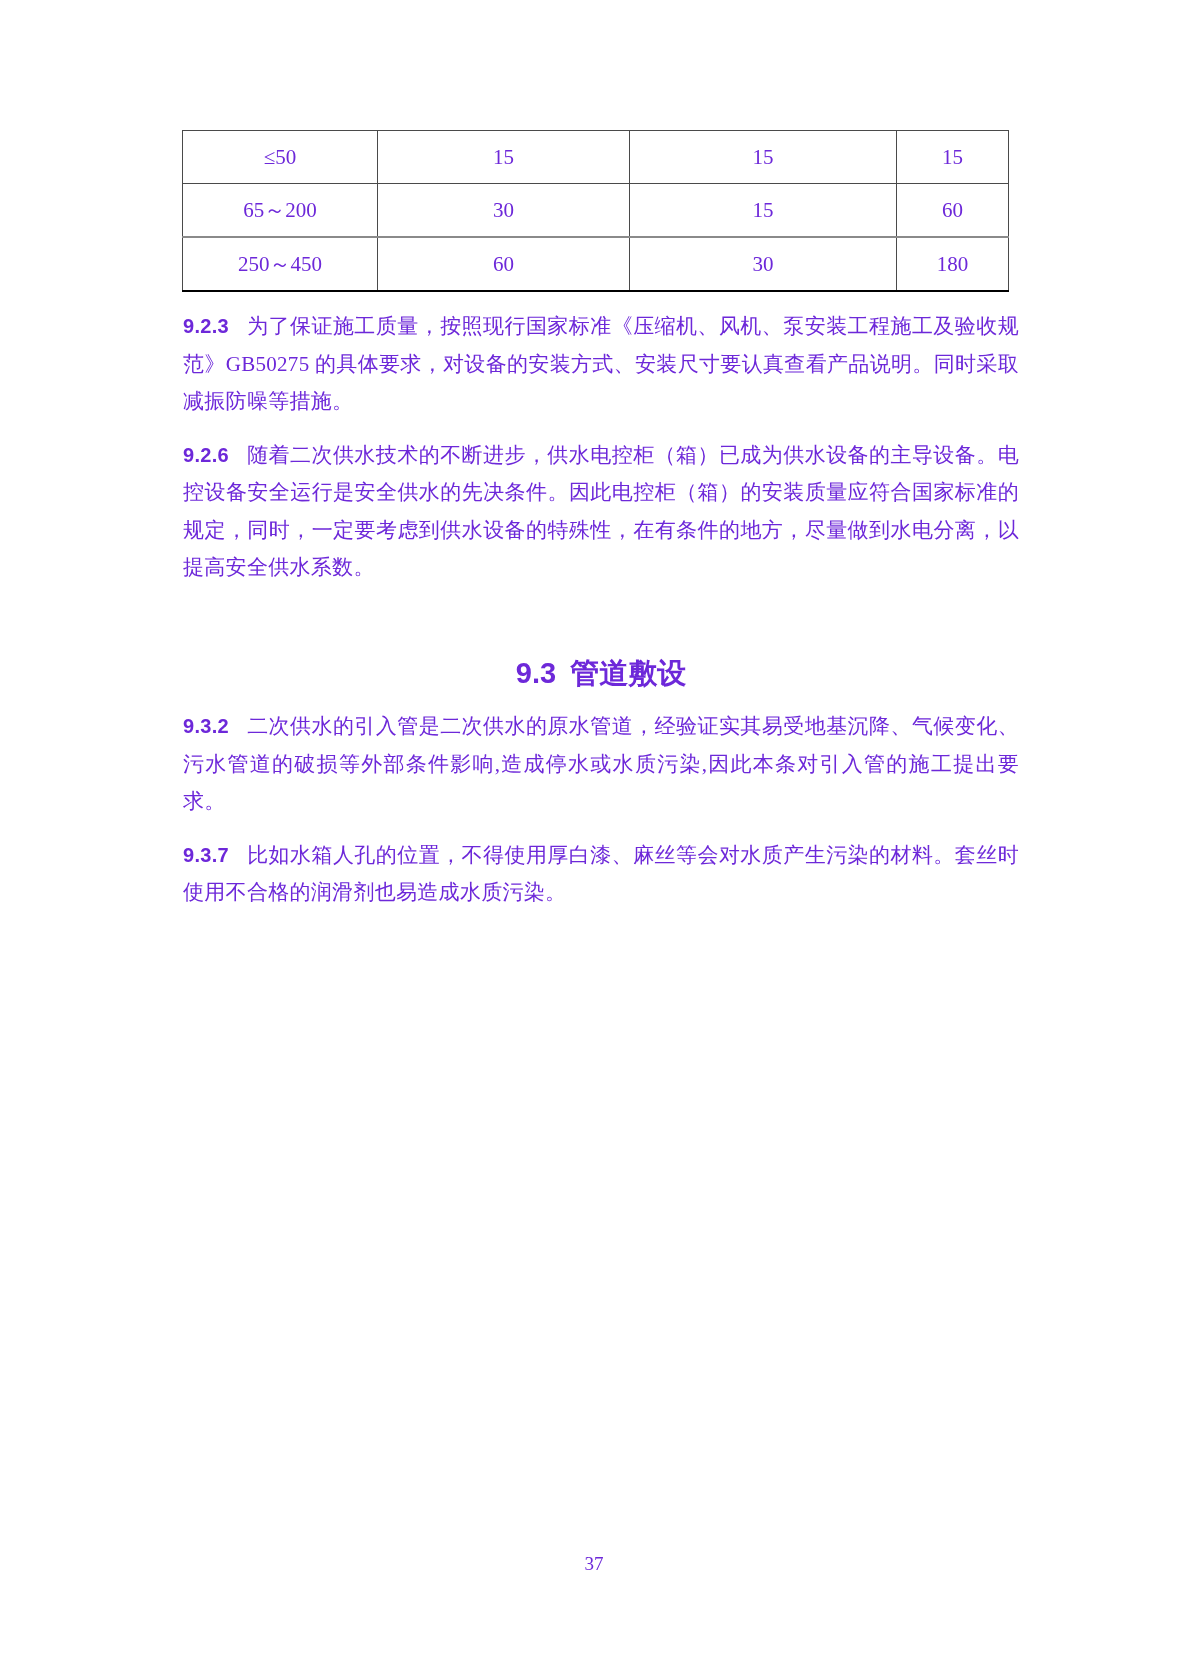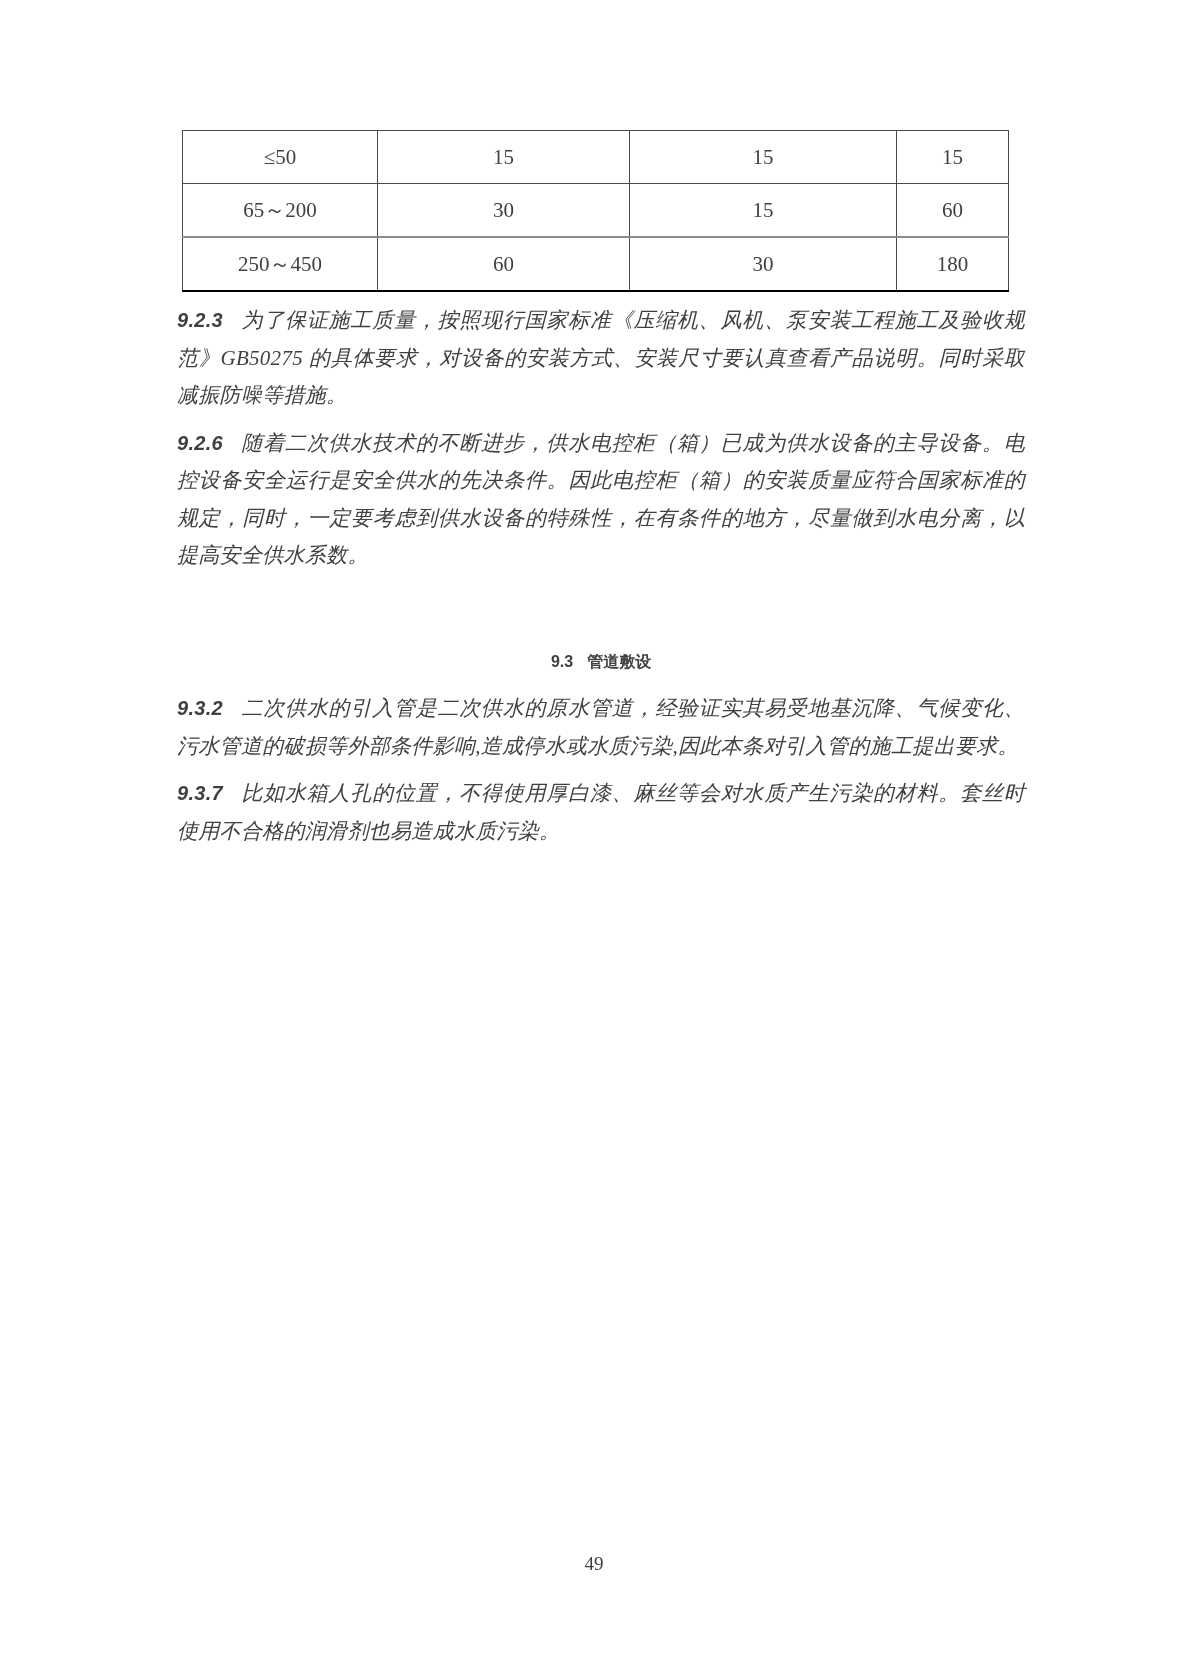--- a/index.html
+++ b/index.html
@@ -2,21 +2,21 @@
 <html><head>
 <meta charset="utf-8">
 <style>
   html,body { margin:0; padding:0; background:#e8e8e8; }
   .page {
     position:relative;
     width:1188px; height:1680px;
     margin:0 auto;
     background:#ffffff;
     font-family:"Liberation Serif","DejaVu Serif",serif;
-    color:#404040;
+    color:#6d28d9;
     overflow:hidden;
   }
   .content {
     position:absolute;
     left:167px; top:130px;
     width:868px;
   }
   table.cont-table {
     border-collapse:collapse;
     table-layout:fixed;
@@ -32,37 +32,36 @@
     font-size:21px;
     padding:0;
   }
   table.cont-table tr.thick-top td { border-top:2px solid #8a8a8a; }
   table.cont-table tr:last-child td { border-bottom:2px solid #000000; }
   .col-c1 { width:195px; }
   .col-c2 { width:252px; }
   .col-c3 { width:267px; }
   .col-c4 { width:112px; }
   p.clause {
-    margin:10px;
+    margin:16px;
     font-size:21px;
     line-height:37.5px;
     text-align:justify;
     letter-spacing:0.3px;
-    font-style:italic;
   }
   p.clause .num {
     font-weight:bold;
     font-family:"Liberation Sans","DejaVu Sans",sans-serif;
     font-size:20px;
     margin-right:18px;
   }
   h2.section-heading {
     margin:68px 0 0 0;
     text-align:center;
-    font-size:16px;
+    font-size:29px;
     line-height:37.5px;
     font-weight:bold;
     font-family:"Liberation Sans","DejaVu Sans",sans-serif;
   }
   h2.section-heading .h-num { margin-right:14px; }
   .footer {
     position:absolute;
     left:0; top:1553px;
     width:100%;
     text-align:center;
@@ -107,14 +106,14 @@
     <p class="clause"><span class="num">9.2.3</span><span>为了保证施工质量，按照现行国家标准《压缩机、风机、泵安装工程施工及验收规范》GB50275 的具体要求，对设备的安装方式、安装尺寸要认真查看产品说明。同时采取减振防噪等措施。</span></p>
     <p class="clause"><span class="num">9.2.6</span><span>随着二次供水技术的不断进步，供水电控柜（箱）已成为供水设备的主导设备。电控设备安全运行是安全供水的先决条件。因此电控柜（箱）的安装质量应符合国家标准的规定，同时，一定要考虑到供水设备的特殊性，在有条件的地方，尽量做到水电分离，以提高安全供水系数。</span></p>
 
     <h2 class="section-heading"><span class="h-num">9.3</span><span>管道敷设</span></h2>
 
     <p class="clause"><span class="num">9.3.2</span><span>二次供水的引入管是二次供水的原水管道，经验证实其易受地基沉降、气候变化、污水管道的破损等外部条件影响,造成停水或水质污染,因此本条对引入管的施工提出要求。</span></p>
     <p class="clause"><span class="num">9.3.7</span><span>比如水箱人孔的位置，不得使用厚白漆、麻丝等会对水质产生污染的材料。套丝时使用不合格的润滑剂也易造成水质污染。</span></p>
 
   </div>
 
-  <div class="footer">49</div>
+  <div class="footer">37</div>
 </div>
 
 </body></html>

